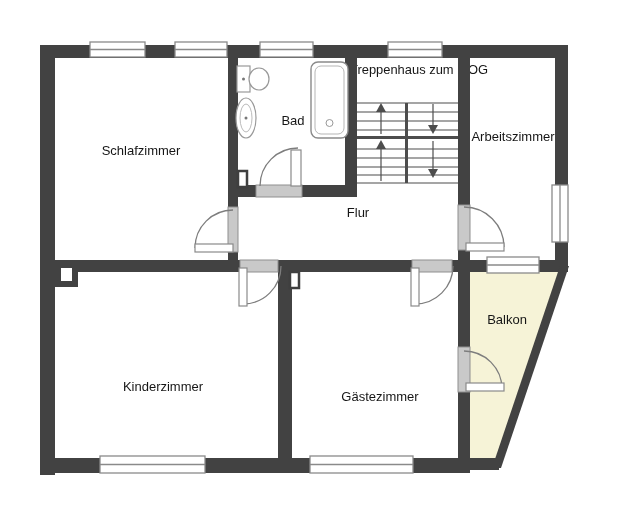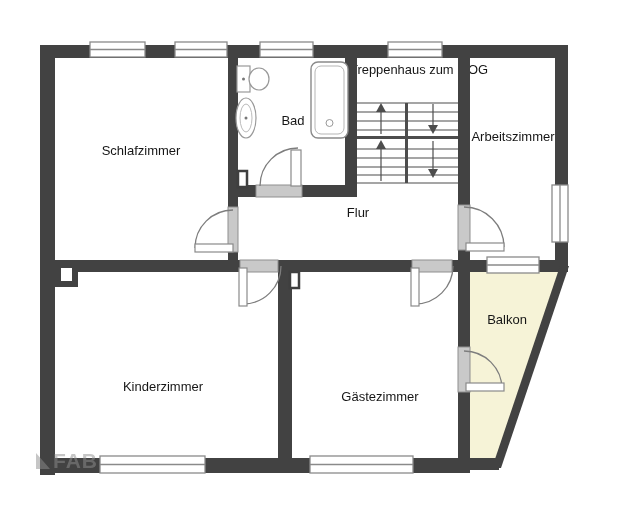--- a/index.html
+++ b/index.html
@@ -190,17 +190,13 @@
         <circle cx="246" cy="118" r="1.5" fill="#777777"></circle>
       </g>
     </g>
 
     <g fill="#ffffff" stroke="#3f3f3f" stroke-width="2.5">
       <rect x="238" y="171" width="9" height="16"></rect>
       <rect x="290" y="272" width="9" height="16"></rect>
     </g>
   </svg>
 
-  <div class="watermark">
-    <span class="wm-tri"></span>
-    <span class="wm-text">FAB</span>
-  </div>
 </div>
 
 </body></html>

